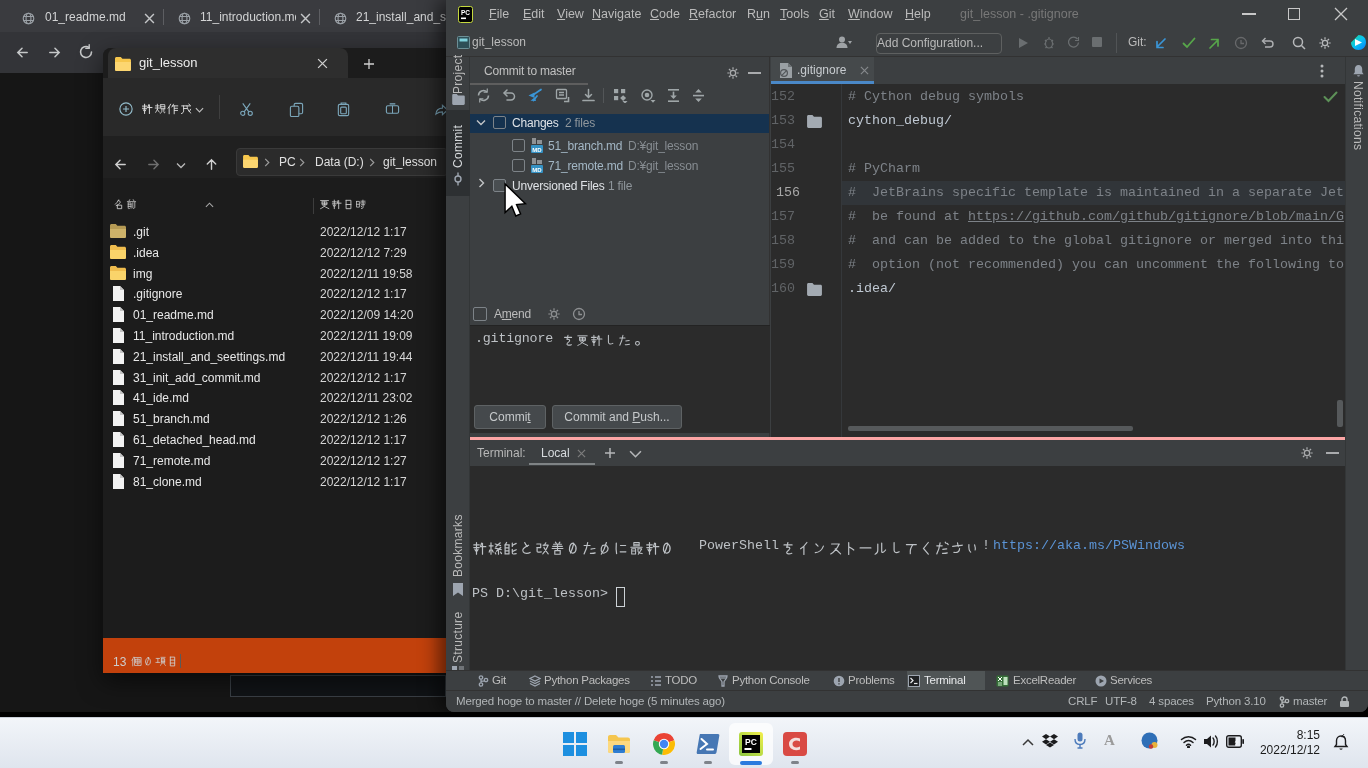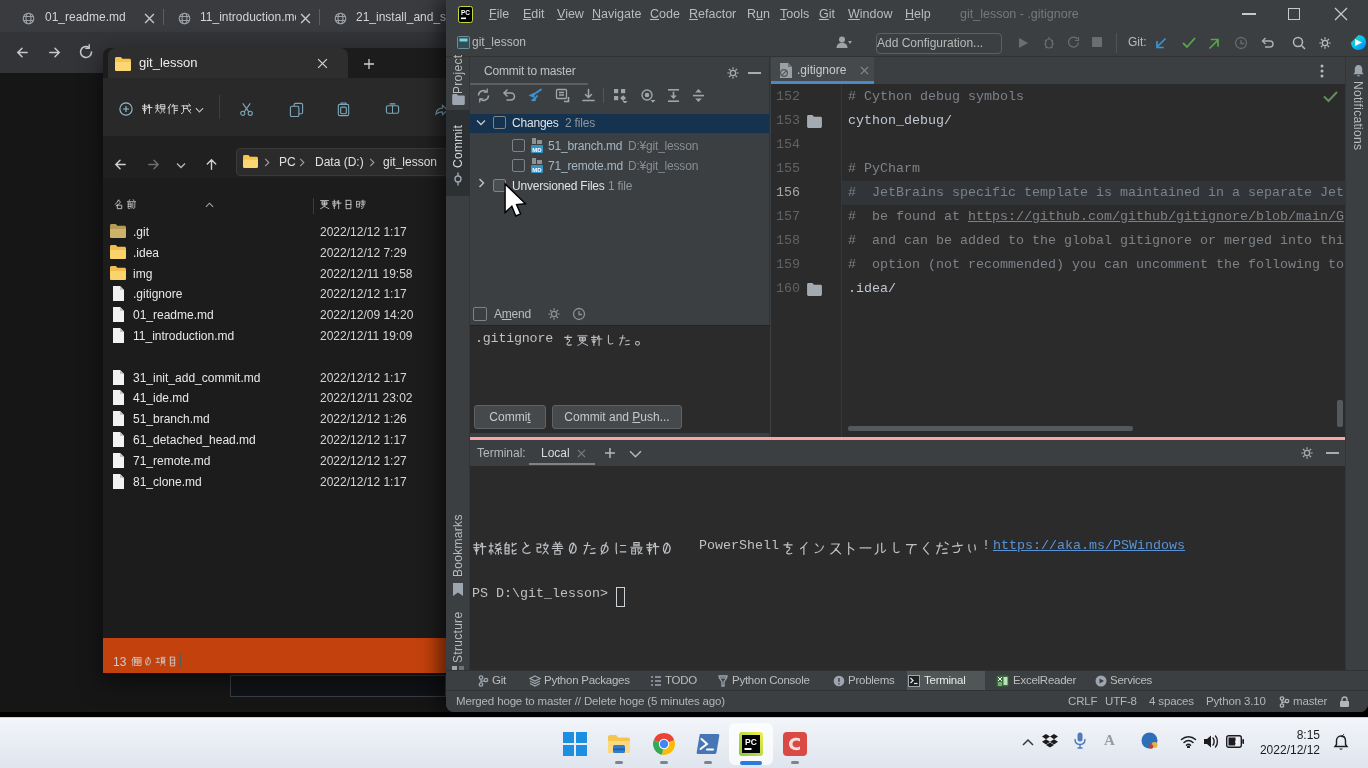--- a/index.html
+++ b/index.html
@@ -368,20 +368,28 @@
         <span class="dt">2022/12/09 14:20</span>
       </div>
 <div class="frow" style="top:148.0px">
         <svg class="ficon" style="left:9px" width="13" height="15" viewBox="0 0 13 15">
           <path d="M1,0 H8 L12,4 V15 H1 Z" fill="#f2f2f2"></path>
           <path d="M8,0 L12,4 H8 Z" fill="#c4c4c4"></path>
         </svg>
         <span class="nm">11_introduction.md</span>
         <span class="dt">2022/12/11 19:09</span>
       </div>
+<div class="frow" style="top:168.8px">
+        <svg class="ficon" style="left:9px" width="13" height="15" viewBox="0 0 13 15">
+          <path d="M1,0 H8 L12,4 V15 H1 Z" fill="#f2f2f2"></path>
+          <path d="M8,0 L12,4 H8 Z" fill="#c4c4c4"></path>
+        </svg>
+        <span class="nm">21_install_and_seettings.md</span>
+        <span class="dt">2022/12/11 19:44</span>
+      </div>
 <div class="frow" style="top:189.6px">
         <svg class="ficon" style="left:9px" width="13" height="15" viewBox="0 0 13 15">
           <path d="M1,0 H8 L12,4 V15 H1 Z" fill="#f2f2f2"></path>
           <path d="M8,0 L12,4 H8 Z" fill="#c4c4c4"></path>
         </svg>
         <span class="nm">31_init_add_commit.md</span>
         <span class="dt">2022/12/12 1:17</span>
       </div>
 <div class="frow" style="top:210.4px">
         <svg class="ficon" style="left:9px" width="13" height="15" viewBox="0 0 13 15">
@@ -703,21 +711,21 @@
         </svg>
 <svg class="abs" style="left:549px;top:7px" width="4" height="14" viewBox="0 0 4 14" fill="#b6b8ba">
           <circle cx="2" cy="2" r="1.5"></circle>
           <circle cx="2" cy="7" r="1.5"></circle>
           <circle cx="2" cy="12" r="1.5"></circle>
         </svg>
 </div>
 <div class="abs" style="left:0;top:27px;width:574px;height:353px;background:#2b2b2b;overflow:hidden">
 <div class="abs" style="left:70px;top:97px;width:504px;height:24px;background:#313539"></div>
 <div class="abs" style="left:70px;top:0;width:1px;height:353px;background:#35383b"></div>
-<div class="mono abs" style="left:0;top:1px;width:29px;text-align:right;color:#606366;line-height:24px">152
+<div class="mono abs" style="left:0;top:1px;width:29px;color:#606366;line-height:24px">152
 153
 154
 155
 
 157
 158
 159
 160</div>
 <div class="mono abs" style="left:0;top:97px;width:29px;text-align:right;color:#a7a7a7;line-height:24px">156</div>
 <svg class="abs" style="left:35px;top:31px" width="17" height="13" viewBox="0 0 16 14" fill="#a3aab2">
@@ -841,21 +849,21 @@
           <use href="#gだ"></use>
         </svg>
 <svg class="jp" width="15" height="15" viewBox="0 0 100 100">
           <use href="#gさ"></use>
         </svg>
 <svg class="jp" width="15" height="15" viewBox="0 0 100 100">
           <use href="#gい"></use>
         </svg>
 </div>
 <span class="mono abs" style="left:512px;top:98px;color:#bdc1c5">!</span>
-<span class="mono abs" style="left:523px;top:98px;color:#5b94d6;text-decoration:underline">https://aka.ms/PSWindows</span>
+<span class="mono abs" style="left:523px;top:98px;color:#5b94d6;">https://aka.ms/PSWindows</span>
 <span class="mono abs" style="left:2px;top:146px;color:#bdc1c5">PS D:\git_lesson&gt;</span>
 <div class="abs" style="left:146px;top:147px;width:9px;height:20px;border:1.5px solid #ccd2d6"></div>
 </div>
 <div id="toolbar2">
 <svg class="abs" style="left:32px;top:4px" width="11" height="12" viewBox="0 0 11 12" fill="none" stroke="#9da5b0" stroke-width="1.3">
         <circle cx="3" cy="2.5" r="1.7"></circle>
         <circle cx="3" cy="9.5" r="1.7"></circle>
         <circle cx="8" cy="5" r="1.7"></circle>
         <path d="M3,4.2 V7.8 M3,7 C3,5.5 5,6.5 6.5,5.8"></path>
       </svg>

